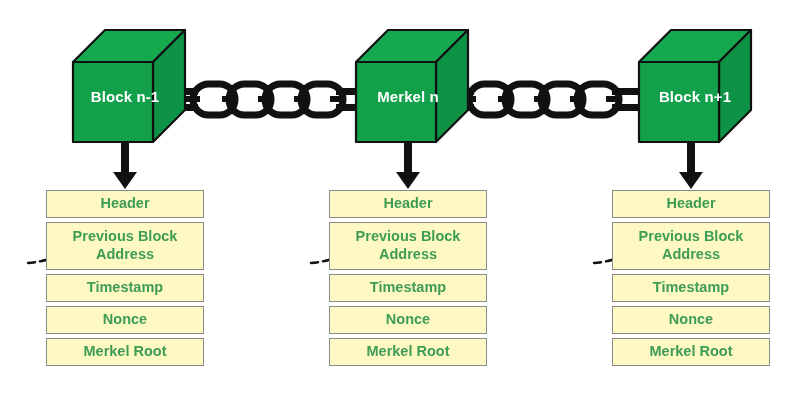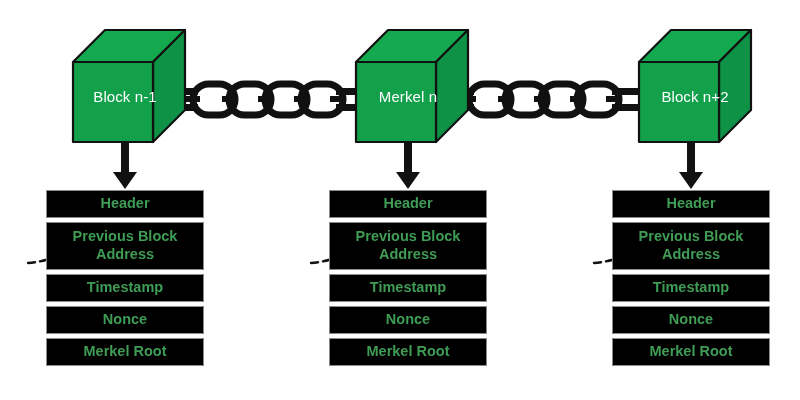--- a/index.html
+++ b/index.html
@@ -24,35 +24,35 @@
   
   .cube { position: absolute; width: 130px; height: 130px; }
   .cube-label {
     position: absolute;
     left: 0;
     top: 56px;
     width: 104px;
     text-align: center;
     color: #ffffff;
     font-size: 15px;
-    font-weight: normal;
+    font-weight: bold;
     letter-spacing: 0.1px;
     font-family: "Liberation Sans", sans-serif;
     pointer-events: none;
   }
 
   
   .fields {
     position: absolute;
     width: 158px;
   }
   .field-box {
     box-sizing: border-box;
     border: 1.3px solid #8a8a8a;
-    background: #000000;
+    background: #fef9c3;
     color: #3f9c55;
     font-size: 14.5px;
     font-weight: bold;
     text-align: center;
     display: flex;
     align-items: center;
     justify-content: center;
     line-height: 1.22;
     margin-bottom: 4px;
     height: 28px;
@@ -156,21 +156,21 @@
 
 <div class="cube" style="left:73px; top:62px; width:104px; height:80px;">
   <div class="cube-label" style="top:26px; width:104px;">Block n-1</div>
 </div>
 
 <div class="cube" style="left:356px; top:62px; width:104px; height:80px;">
   <div class="cube-label" style="top:26px; width:104px;">Merkel n</div>
 </div>
 
 <div class="cube" style="left:639px; top:62px; width:112px; height:80px;">
-  <div class="cube-label" style="top:26px; width:112px;">Block n+2</div>
+  <div class="cube-label" style="top:26px; width:112px;">Block n+1</div>
 </div>
 
 <div class="fields" style="left:46px; top:190px;">
   <div class="field-box">Header</div>
   <div class="field-box tall">Previous Block Address</div>
   <div class="field-box">Timestamp</div>
   <div class="field-box">Nonce</div>
   <div class="field-box">Merkel Root</div>
 </div>
 

